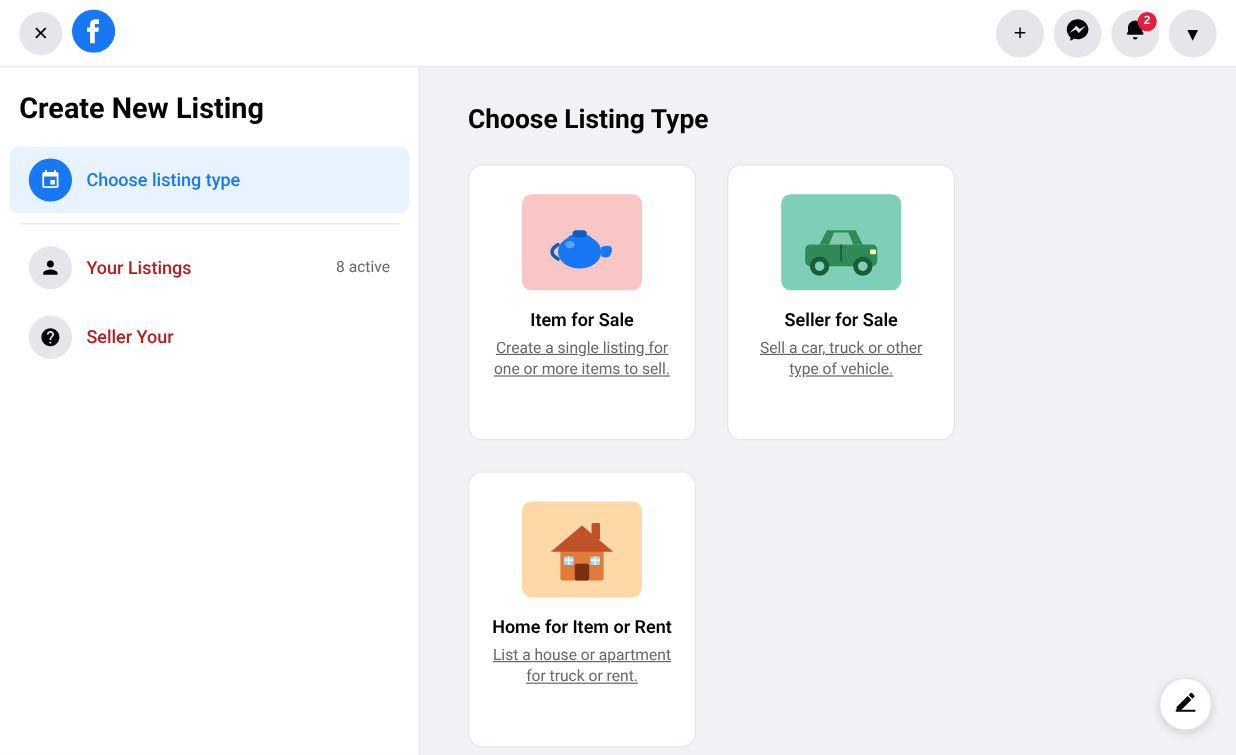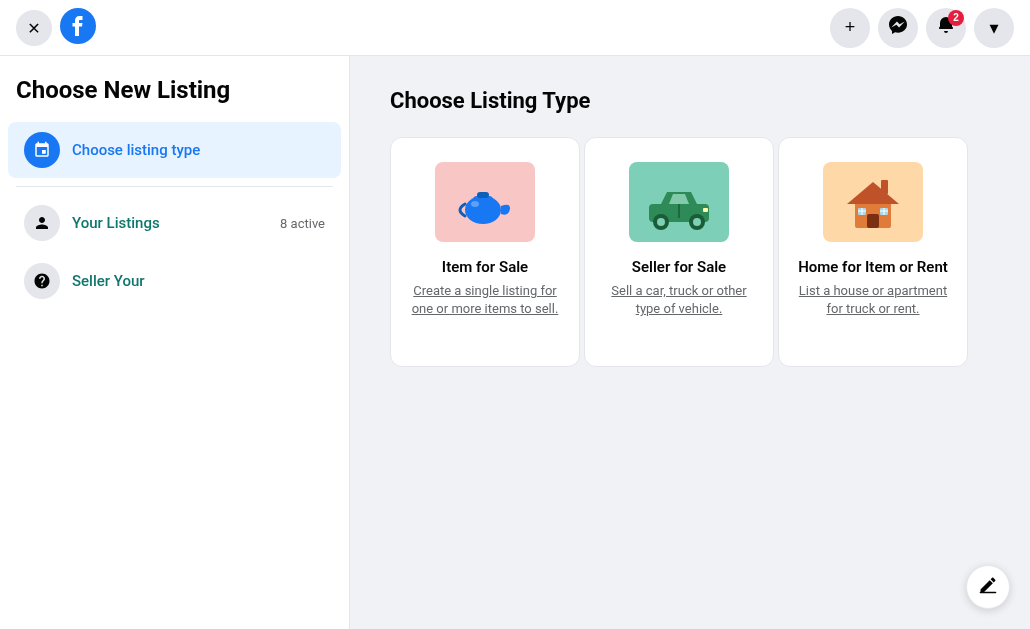--- a/index.html
+++ b/index.html
@@ -101,21 +101,21 @@
       background: #1877f2;
       color: #fff;
     }
     .sidebar-item:not(.active) .sidebar-item-icon {
       background: #e4e6eb;
       color: #050505;
     }
     .sidebar-item-label {
       font-size: 15px;
       font-weight: 500;
-      color: #0f766e;
+      color: #b91c1c;
       flex: 1;
     }
     .sidebar-item.active .sidebar-item-label {
       color: #1877f2;
     }
     .sidebar-item-badge {
       font-size: 13px;
       color: #65676b;
     }
     .sidebar-divider {
@@ -135,21 +135,21 @@
     .content-title {
       font-size: 22px;
       font-weight: 700;
       color: #050505;
       margin-bottom: 24px;
     }
 
     
     .cards-grid {
       display: flex;
-      gap: 4px;
+      gap: 26px;
       flex-wrap: wrap;
     }
     .listing-card {
       background: #fff;
       border-radius: 12px;
       border: 1px solid #e4e6eb;
       width: 190px;
       min-height: 230px;
       display: flex;
       flex-direction: column;
@@ -255,21 +255,21 @@
     <button class="nav-icon-btn">
       <span>▾</span>
     </button>
   </div>
 </div>
 
 <div class="main-layout">
 
   <div class="sidebar">
     <div class="sidebar-header">
-      <h1 class="sidebar-title">Choose New Listing</h1>
+      <h1 class="sidebar-title">Create New Listing</h1>
     </div>
     <div class="sidebar-nav">
 
       <div class="sidebar-item active">
         <div class="sidebar-item-icon">
           <svg width="18" height="18" viewBox="0 0 24 24" fill="white" xmlns="http://www.w3.org/2000/svg">
             <path d="M17 12h-5v5h5v-5zM16 1v2H8V1H6v2H5c-1.11 0-1.99.9-1.99 2L3 19c0 1.1.89 2 2 2h14c1.1 0 2-.9 2-2V5c0-1.1-.9-2-2-2h-1V1h-2zm3 18H5V8h14v11z"></path>
           </svg>
         </div>
         <span class="sidebar-item-label">Choose listing type</span>

